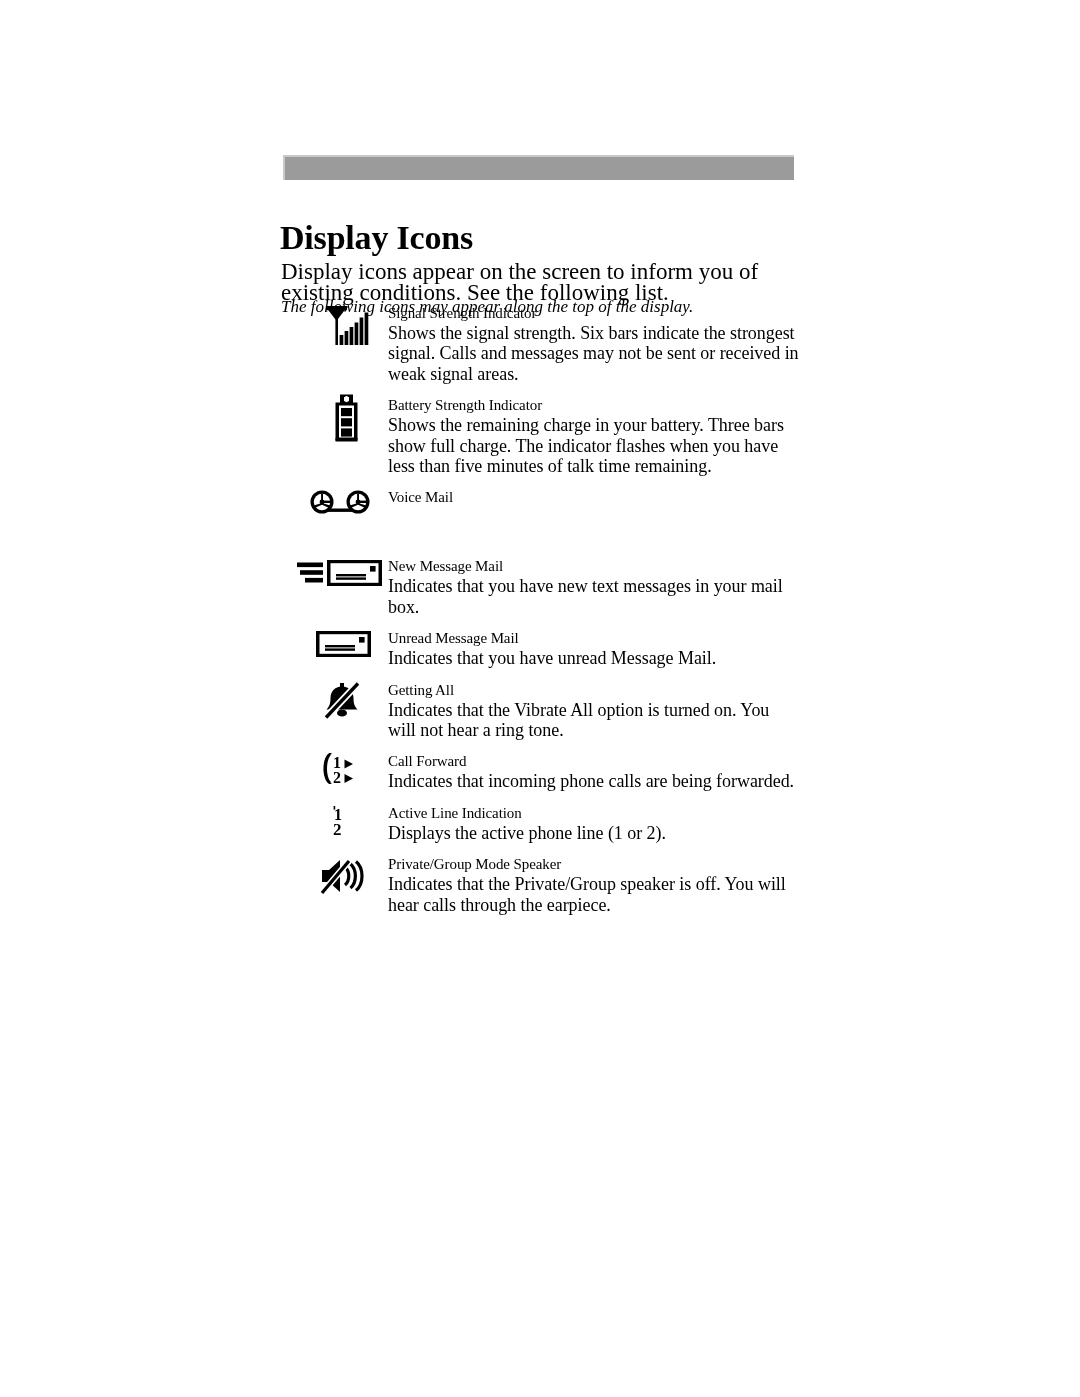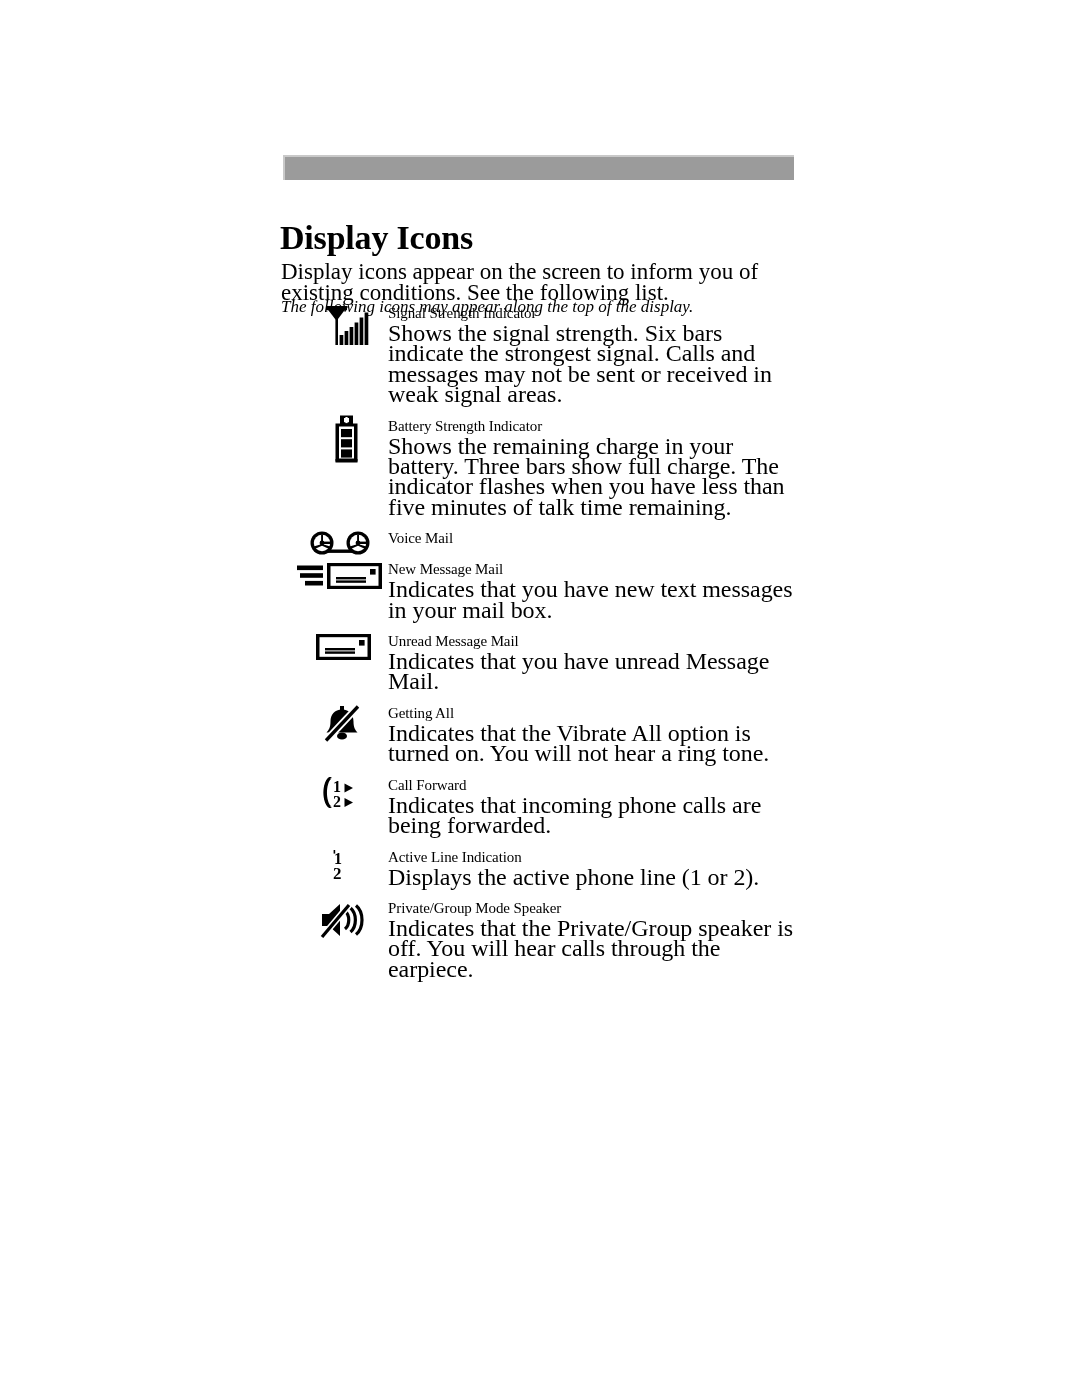--- a/index.html
+++ b/index.html
@@ -108,21 +108,21 @@
   .row-text {
     margin-left: 107px;
   }
   .row-title {
     font-size: 15px;
     font-weight: normal;
     line-height: 20px;
     letter-spacing: -0.1px;
   }
   .row-desc {
-    font-size: 24px;
+    font-size: 18px;
     line-height: 20.4px;
     letter-spacing: -0.05px;
   }
 </style>
 </head>
 <body>
 
 <div class="page">
 
   <div class="header-band">
@@ -205,21 +205,21 @@
           <polygon points="49.9,14.2 57.3,16.6 56.2,18.9 48.6,15.4" fill="#000"></polygon>
           <polygon points="48.1,14.2 40.7,16.6 41.8,18.9 49.4,15.4" fill="#000"></polygon>
           <rect x="49" y="11.6" width="10.5" height="2.4" fill="#000"></rect>
         </svg>
       </div>
       <div class="row-text">
         <div class="row-title">Voice Mail</div>
       </div>
     </div>
 
-    <div class="icon-row" style="padding-bottom:11px;">
+    <div class="icon-row" style="padding-bottom:11px;margin-top:38px;">
       <div class="icon-cell" style="height:34px;width:106px;padding-right:4px;">
         <svg width="86" height="32" viewBox="0 0 86 32">
 
           <rect x="0" y="5.5" width="26" height="4.6" fill="#000"></rect>
           <rect x="3" y="13.2" width="23" height="4.6" fill="#000"></rect>
           <rect x="8" y="20.9" width="18" height="4.6" fill="#000"></rect>
 
           <rect x="30" y="3" width="55" height="26" fill="#000"></rect>
           <rect x="33.5" y="6.2" width="48" height="19.6" fill="#fff"></rect>
 

